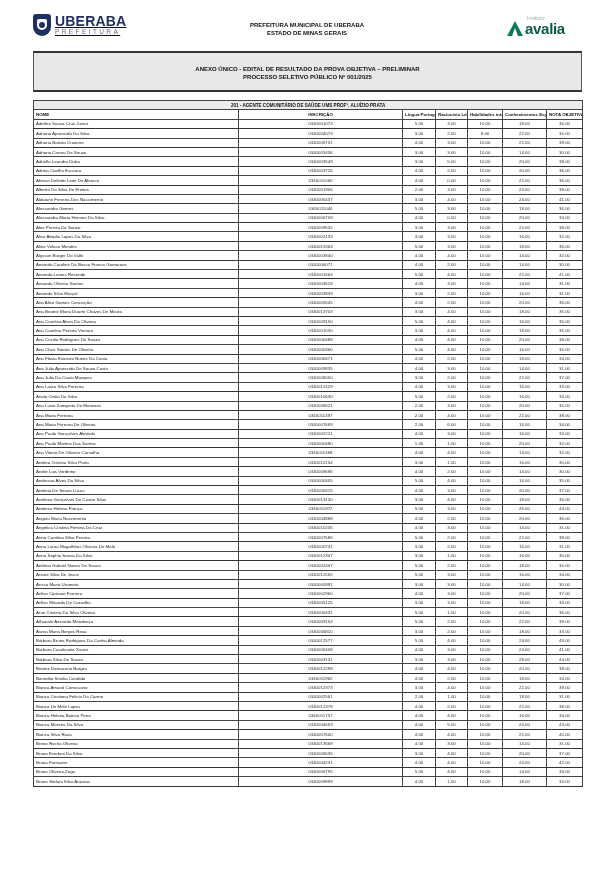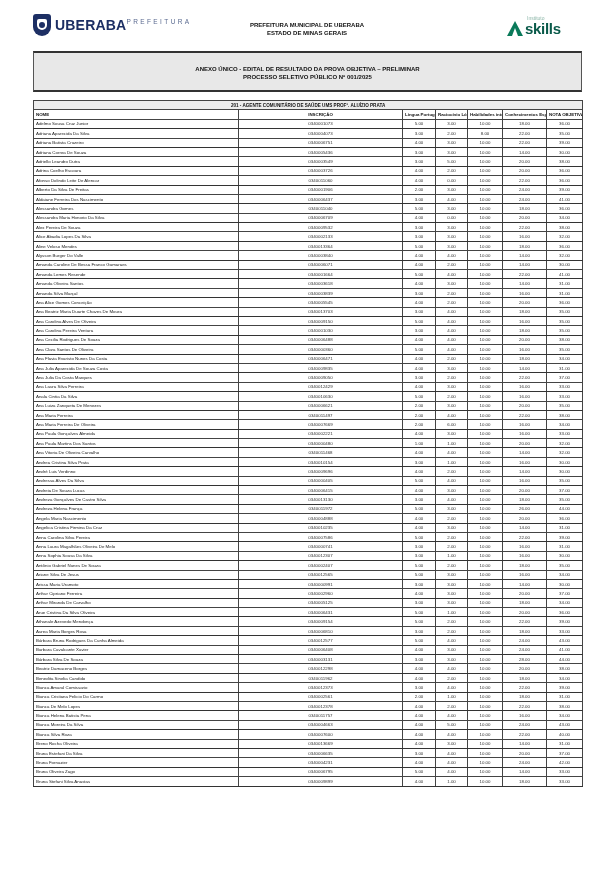--- a/index.html
+++ b/index.html
@@ -2,21 +2,21 @@
 <html><head>
 <meta charset="utf-8">
 <style>
   html, body { margin: 0; padding: 0; background: #ffffff; }
   body { width: 614px; height: 887px; position: relative; font-family: "Liberation Sans", sans-serif; color: #111; overflow: hidden; }
   .header { position: absolute; left: 0; top: 0; width: 614px; height: 50px; }
   .logo-left { position: absolute; left: 33px; top: 14px; display: flex; align-items: center; }
   .crest { width: 18px; height: 22px; border-radius: 3px 3px 9px 9px; background: #1d2f64; position: relative; margin-right: 4px; }
   .crest::before { content: ""; position: absolute; left: 4px; top: 5px; width: 10px; height: 11px; border-radius: 2px 2px 5px 5px; background: #fff; }
   .crest::after { content: ""; position: absolute; left: 6px; top: 8px; width: 6px; height: 6px; border-radius: 50%; background: #1d2f64; }
-  .logo-text { display: flex; flex-direction: row; line-height: 1; }
+  .logo-text { display: flex; flex-direction: column; line-height: 1; text-decoration: underline; }
   .logo-main { font-weight: bold; font-size: 14px; color: #1d2f64; letter-spacing: 0.2px; }
   .logo-sub { font-size: 6.5px; color: #5a6a90; letter-spacing: 2.4px; margin-top: 1px; }
   .head-center { position: absolute; left: 0; width: 614px; top: 21px; text-align: center; font-size: 6px; font-weight: bold; line-height: 8px; }
   .logo-right { position: absolute; left: 507px; top: 16px; display: flex; align-items: flex-end; }
   .avalia-mark { width: 16px; height: 15px; position: relative; margin-right: 2px; }
   .avalia-mark::before { content: ""; position: absolute; left: 0; top: 0; border-left: 8px solid transparent; border-right: 8px solid transparent; border-bottom: 15px solid #0a7a5a; }
   .avalia-mark::after { content: ""; position: absolute; left: 5px; top: 7px; border-left: 3px solid transparent; border-right: 3px solid transparent; border-bottom: 8px solid #fff; }
   .avalia-txt { display: flex; flex-direction: column; line-height: 1; }
   .avalia-small { font-size: 5px; color: #8fb8aa; margin-left: 2px; }
   .avalia-big { font-size: 15px; font-weight: bold; color: #0a5a4a; letter-spacing: -0.3px; }
@@ -42,21 +42,21 @@
     </div>
   </div>
   <div class="head-center">
     <div>PREFEITURA MUNICIPAL DE UBERABA</div>
     <div>ESTADO DE MINAS GERAIS</div>
   </div>
   <div class="logo-right">
     <div class="avalia-mark"></div>
     <div class="avalia-txt">
       <span class="avalia-small">Instituto</span>
-      <span class="avalia-big">skills</span>
+      <span class="avalia-big">avalia</span>
     </div>
   </div>
 </div>
 
 <div class="banner">
   <div>ANEXO ÚNICO - EDITAL DE RESULTADO DA PROVA OBJETIVA – PRELIMINAR</div>
   <div>PROCESSO SELETIVO PÚBLICO Nº 001/2025</div>
 </div>
 
 <table class="results">

